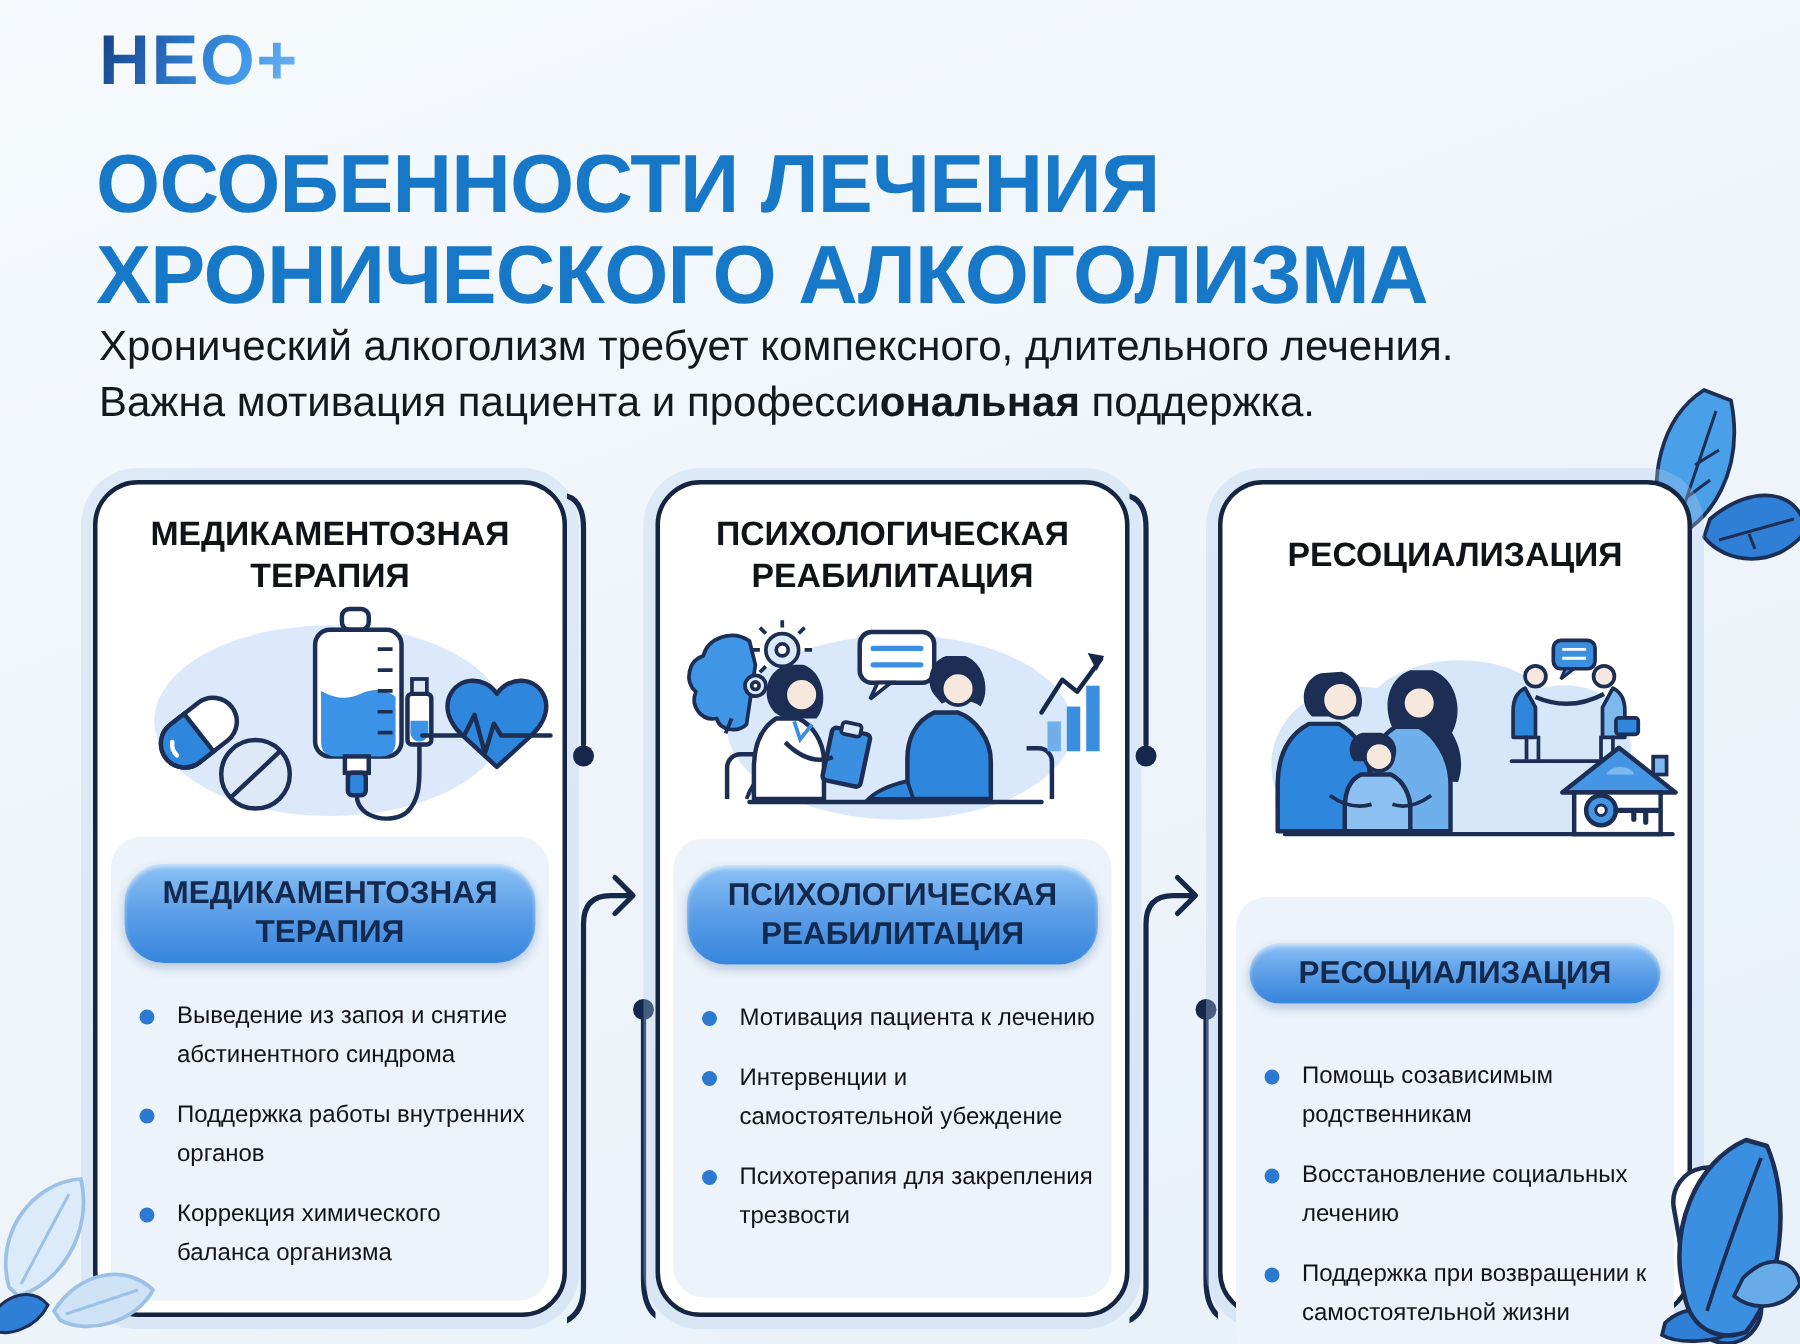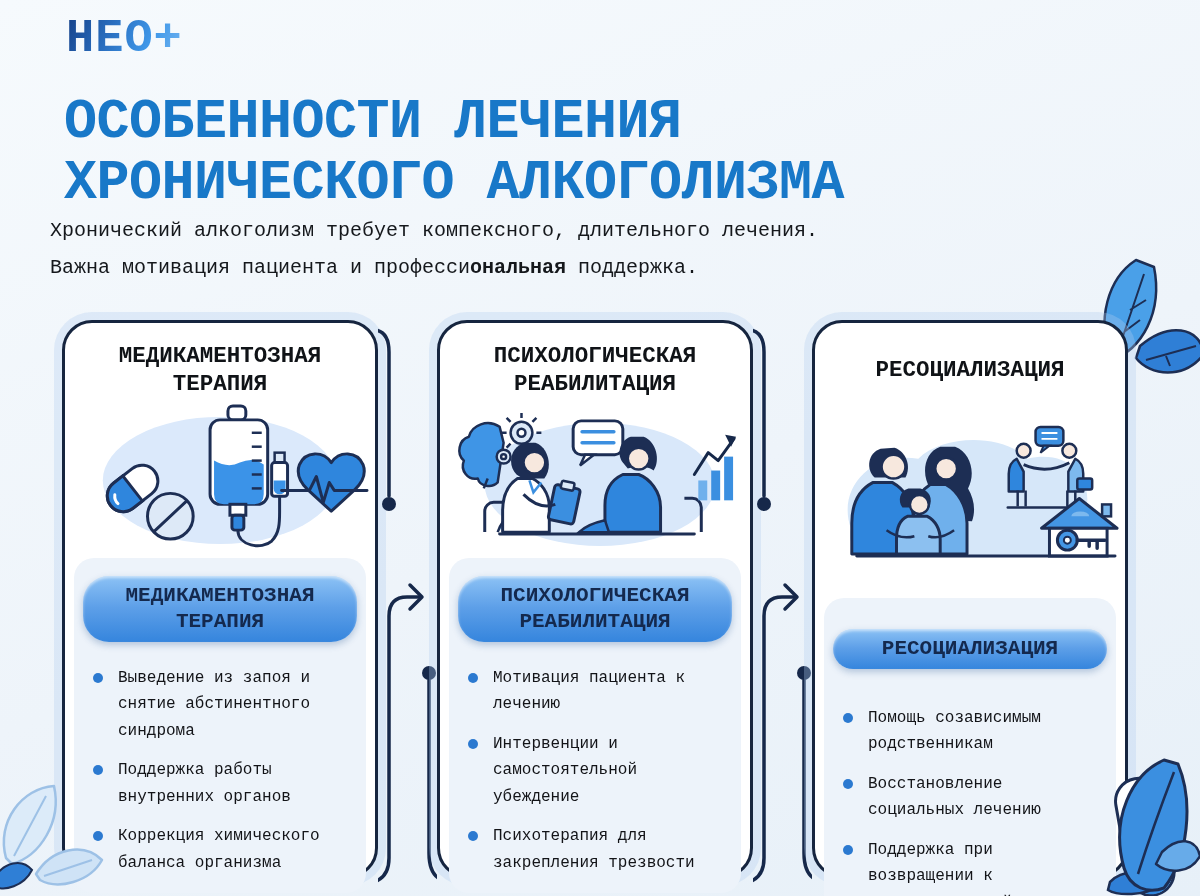--- a/index.html
+++ b/index.html
@@ -1,28 +1,28 @@
 <!DOCTYPE html>
 <html><head>
 <meta charset="utf-8">
 <style>
   html,body{margin:0;padding:0;}
   .stage{
     position:relative;width:1200px;height:896px;overflow:hidden;
     background:linear-gradient(160deg,#f6fafd 0%,#eef4fa 55%,#e7f0f8 100%);
-    font-family:Liberation Mono, monospace;color:#15181c;
+    font-family:Liberation Sans, sans-serif;color:#15181c;
   }
   
   .logo{position:absolute;left:66px;top:12px;font-size:47px;font-weight:900;letter-spacing:1px;color:#2766b8;}
   @supports ((-webkit-background-clip:text) or (background-clip:text)){
     .logo{background:linear-gradient(115deg,#153f86 0%,#2a6fc0 38%,#3f97e8 68%,#79b9f2 100%);
       -webkit-background-clip:text;background-clip:text;color:transparent;}
   }
   .title{position:absolute;left:64px;top:72px;font-size:55px;line-height:61px;font-weight:800;color:#1878c8;letter-spacing:-0.5px;margin-top:20px;}
-  .intro{position:absolute;left:50px;top:212px;font-size:20px;line-height:37px;color:#15181c;}
+  .intro{position:absolute;left:66px;top:212px;font-size:28px;line-height:37px;color:#15181c;}
   .intro b{font-weight:800;margin-top:46px;}
   
   .card{
     position:absolute;top:320px;width:316px;height:558px;background:#ffffff;
     border:3.5px solid #16253f;border-radius:30px;
     box-shadow:0 0 0 8px rgba(176,206,238,.32);
     display:flex;flex-direction:column;z-index:2;box-sizing:border-box;
   }
   .card.c1{left:62px;} .card.c2{left:437px;} .card.c3{left:812px;gap:20px;}
   .card-heading{

